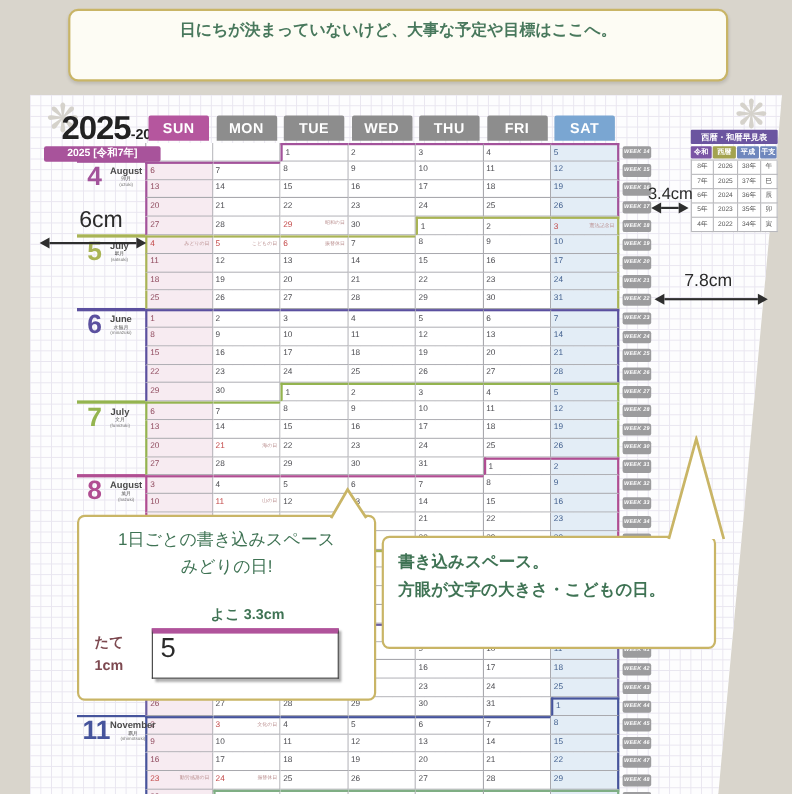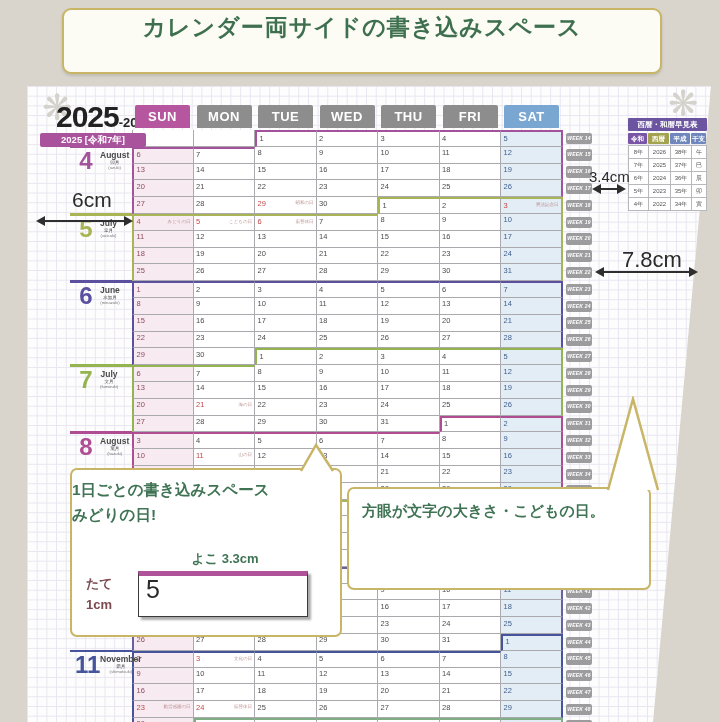--- a/index.html
+++ b/index.html
@@ -75,21 +75,21 @@
   .mlab{position:absolute;color:#2b2b2b;z-index:3;font-weight:normal;}
   .harrow{position:absolute;height:0;border-top:2px solid #2e2e2e;z-index:3;}
   .harrow::before{content:'';position:absolute;left:-9px;top:-6px;
     border-top:5px solid transparent;border-bottom:5px solid transparent;border-right:9px solid #2e2e2e;}
   .harrow::after{content:'';position:absolute;right:-9px;top:-6px;
     border-top:5px solid transparent;border-bottom:5px solid transparent;border-left:9px solid #2e2e2e;}
 
   
   .callout{position:absolute;background:#fff;border:2.5px solid #c9b566;border-radius:7px;z-index:6;}
   #co-left{left:70px;top:468px;width:268px;height:165px;}
-  #co-left .t1,#co-left .t2{font-size:15.5px;font-weight:bold;color:#3f7354;}
+  #co-left .t1,#co-left .t2{text-align:center;font-size:15.5px;font-weight:normal;color:#3f7354;}
   #co-left .t1{margin-top:10px;} #co-left .t2{margin-top:4px;}
   #co-left .wlab{position:absolute;left:68px;top:80px;width:170px;text-align:center;
     font-size:13px;font-weight:bold;color:#3f7354;}
   #co-left .hlab{position:absolute;left:14px;top:104px;font-size:13px;font-weight:bold;
     color:#7d4950;line-height:1.6;}
   #sampcell{position:absolute;left:66px;top:101px;width:170px;height:46px;background:#fff;
     border-top:5px solid #b0539b;border-left:1.5px solid #3a3a3a;border-right:1.5px solid #3a3a3a;
     border-bottom:1.5px solid #3a3a3a;box-shadow:3px 3px 2px rgba(70,70,70,.45);box-sizing:border-box;}
   #sampcell .n{font-size:25px;color:#2a2a2a;margin:1px 0 0 7px;line-height:1;}
   #co-right{left:347px;top:487px;width:304px;height:103px;box-sizing:border-box;padding:9px 13px;}
@@ -99,21 +99,21 @@
 </head>
 <body>
 
 <div id="stage">
 
   <div id="paper"></div>
   <span class="flower" style="left:42px;top:90px;">❋</span>
   <span class="flower" style="left:668px;top:86px;">❋</span>
 
   <div id="banner">
-    <div class="l2">カレンダー両サイドの書き込みスペース</div>
+    <div class="l1">日にちが決まっていないけど、大事な予定や目標はここへ。</div>
   </div>
 
   <div id="title"><span class="y1">2025</span><span class="y2">-2026</span></div>
 
   <div id="erabadge">2025 [令和7年]</div>
 
   <div id="grid">
       <div class="dtab" style="left: 3px; background: rgb(181, 86, 158);">SUN</div>
       <div class="dtab" style="left: 64.5px; background: rgb(141, 141, 141);">MON</div>
       <div class="dtab" style="left: 126px; background: rgb(141, 141, 141);">TUE</div>
@@ -1127,38 +1127,39 @@
           <span>34年</span>
           <span>寅</span>
         </div>
       </div>
   </div>
 
   <div class="mlab" style="left:72px;top:188px;font-size:21px;">6cm</div>
   <div class="harrow" style="left:45px;top:220px;width:79px;"></div>
   <div class="mlab" style="left:589px;top:168px;font-size:15px;">3.4cm</div>
   <div class="harrow" style="left:601px;top:188px;width:16px;"></div>
-  <div class="mlab" style="left:622px;top:247px;font-size:22px;">7.8cm</div>
+  <div class="mlab" style="left:622px;top:247px;font-size:16px;">7.8cm</div>
   <div class="harrow" style="left:604px;top:271px;width:85px;"></div>
 
   <div class="callout" id="co-left">
     <div class="t1">1日ごとの書き込みスペース</div>
     <div class="t2">みどりの日!</div>
     <div class="wlab">よこ 3.3cm</div>
     <div class="hlab"><span>たて</span><br><span>1cm</span></div>
     <div id="sampcell">
       <div class="n">5</div>
     </div>
   </div>
   <svg class="tail" style="left:298px;top:443px;" width="40" height="29">
     <polygon points="3,28 18,2 35,28" fill="#ffffff"></polygon>
     <path d="M3,28 L18,2 L35,28" fill="none" stroke="#c9b566" stroke-width="2.5"></path>
   </svg>
 
   <div class="callout" id="co-right">
+    <div>書き込みスペース。</div>
     <div>方眼が文字の大きさ・こどもの日。</div>
   </div>
   <svg class="tail" style="left:600px;top:396px;" width="66" height="95">
     <polygon points="8,94 33,3 58,94" fill="#ffffff"></polygon>
     <path d="M8,94 L33,3 L58,94" fill="none" stroke="#c9b566" stroke-width="2.5"></path>
   </svg>
 
 </div>
 
 </body></html>

